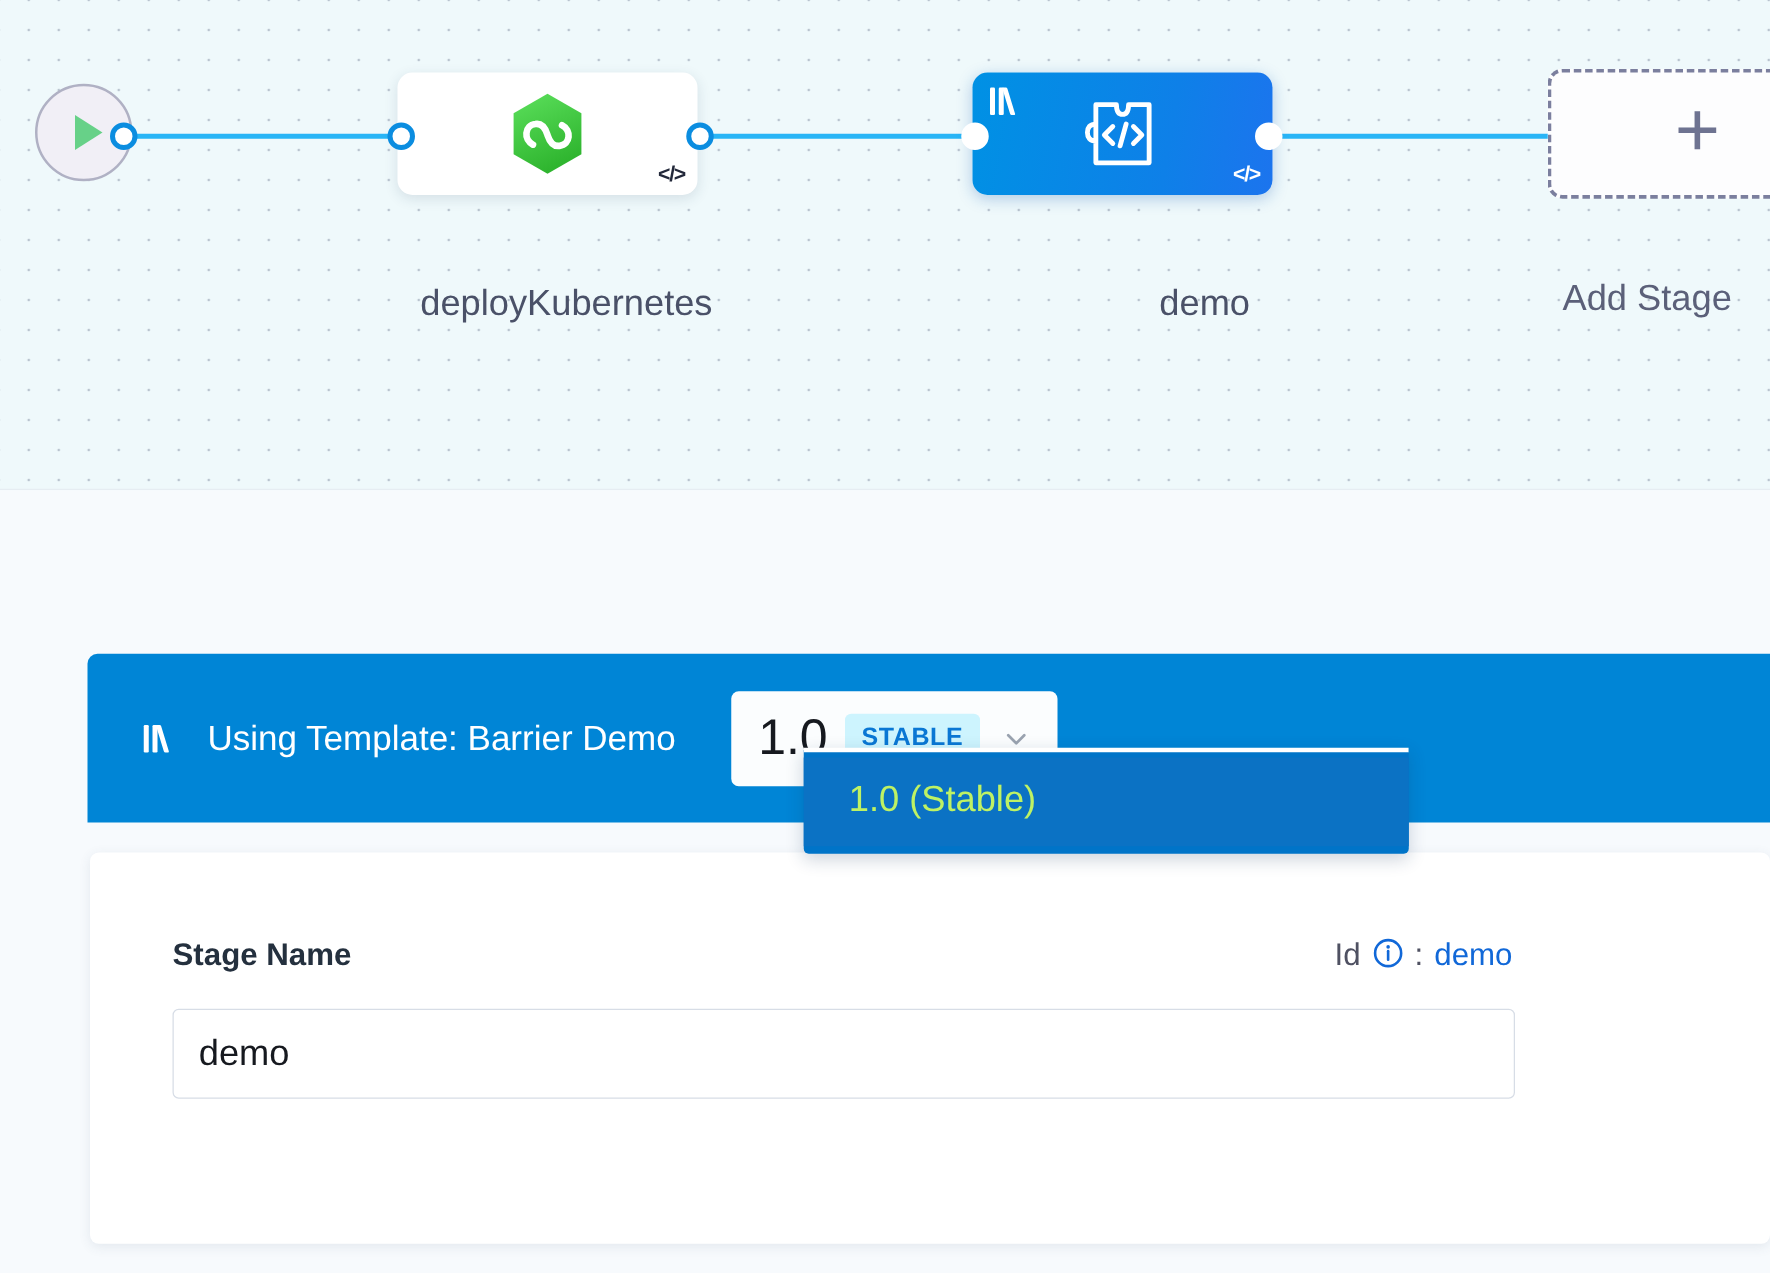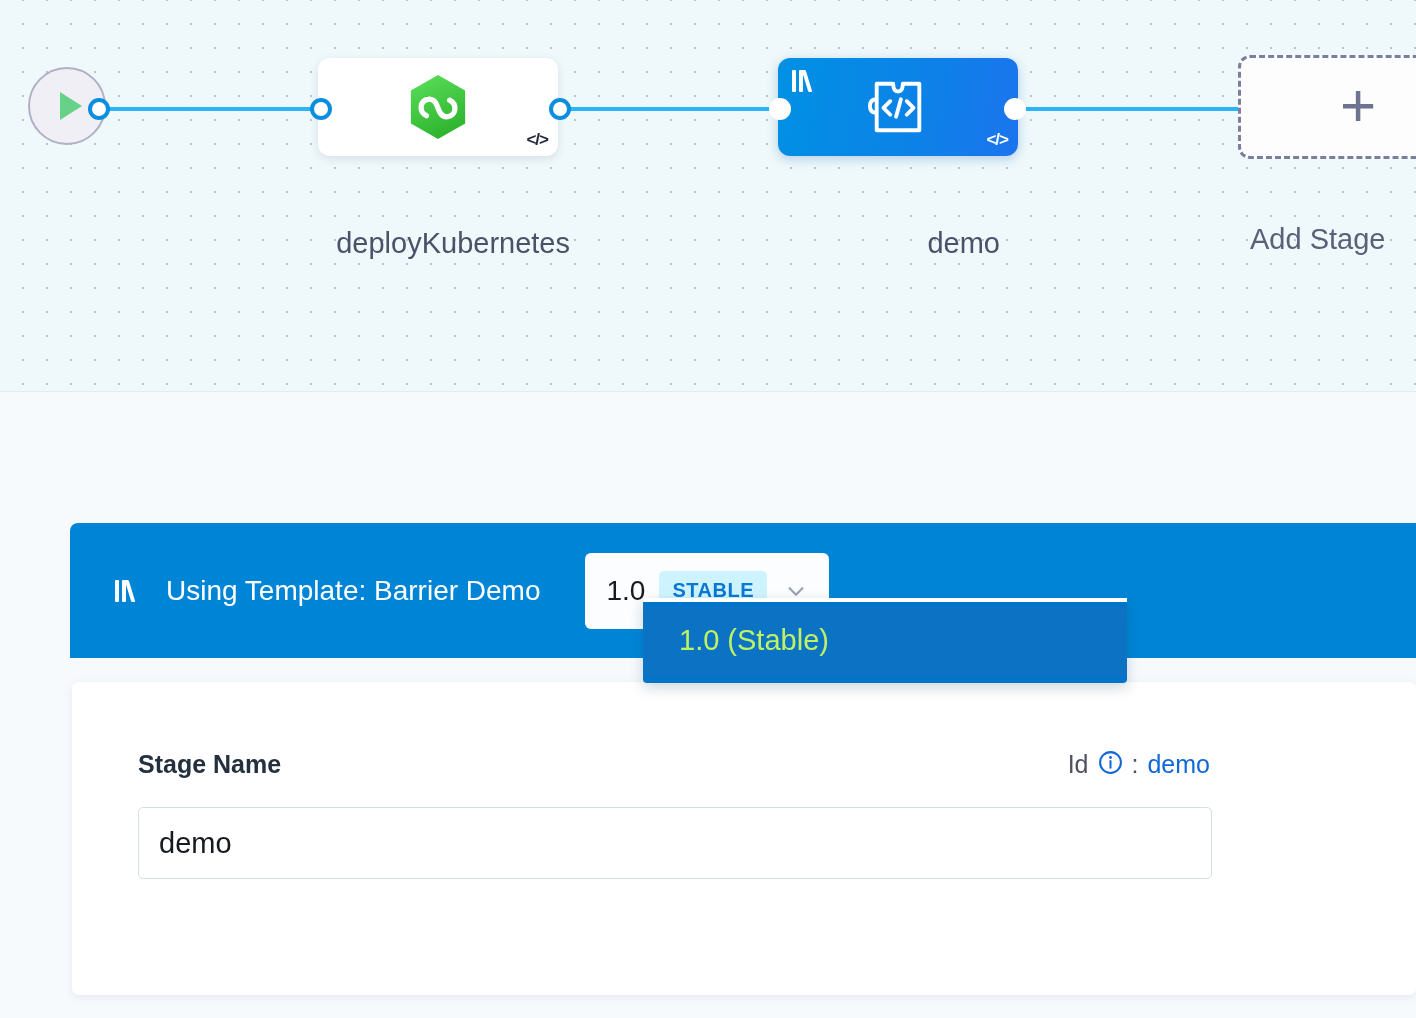--- a/index.html
+++ b/index.html
@@ -181,21 +181,21 @@
     align-items: center;
     gap: 14px;
     background: #FBFDFE;
     border-radius: 6px;
     padding: 10px 16px 10px 22px;
     height: 76px;
     box-sizing: border-box;
     margin-left: 10px;
   }
   .version-num {
-    font-size: 28px;
+    font-size: 40px;
     color: #16191F;
   }
   .stable-badge {
     background: #CDF4FE;
     color: #0A77D4;
     font-size: 20px;
     font-weight: bold;
     letter-spacing: 0.5px;
     padding: 8px 13px;
     border-radius: 5px;

